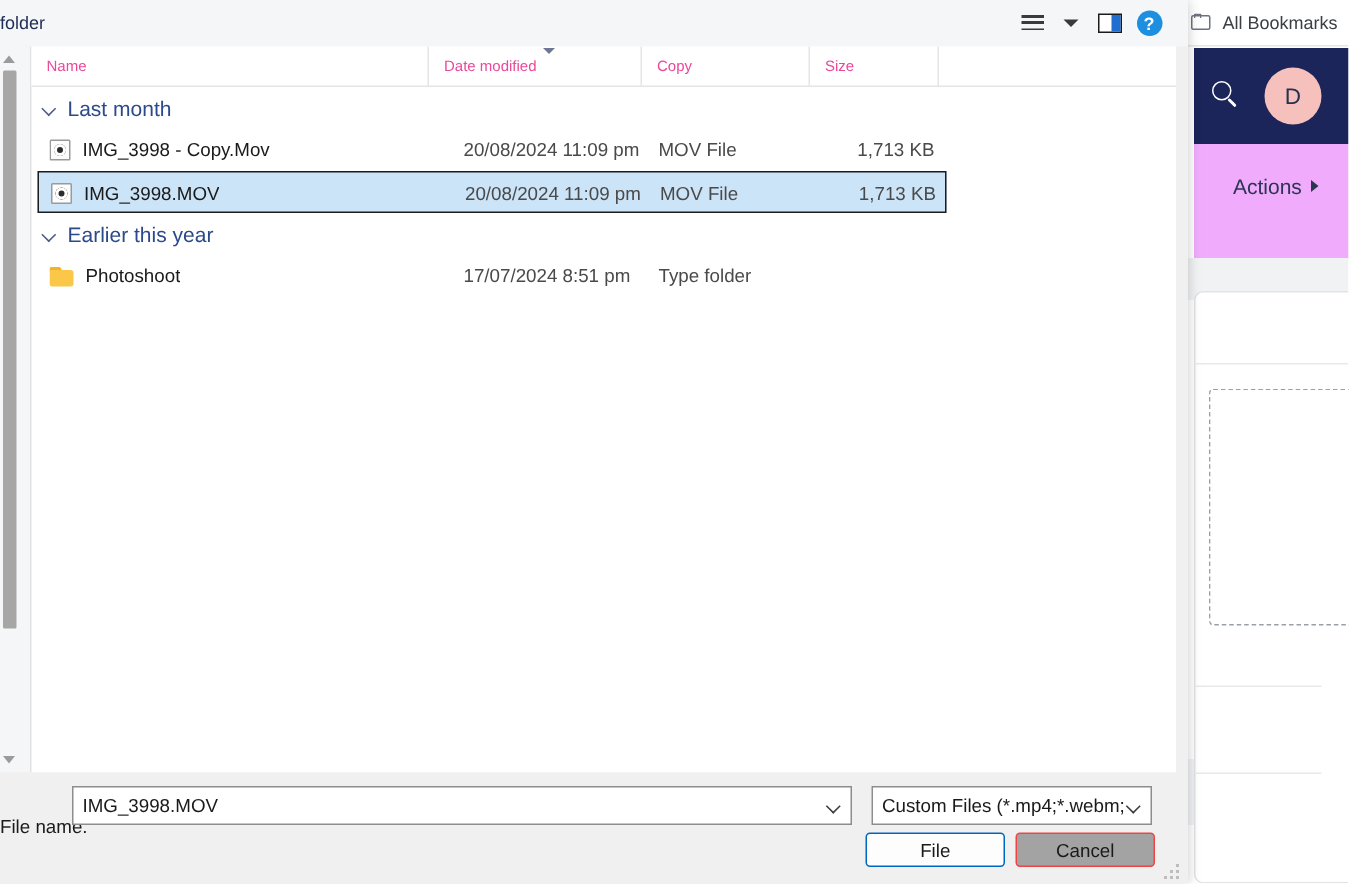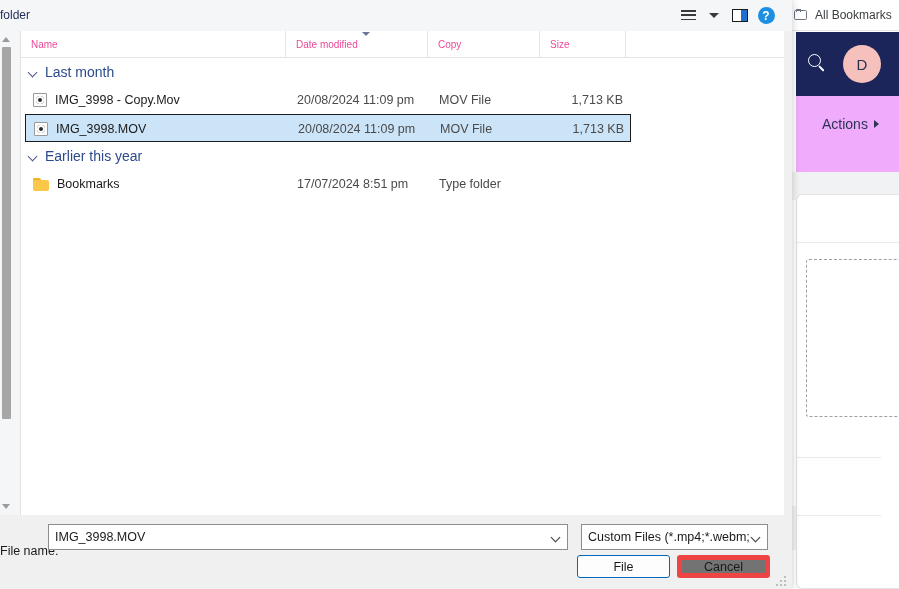--- a/index.html
+++ b/index.html
@@ -429,21 +429,21 @@
   .cell {
     position: absolute;
     top: 0;
     height: 28px;
     display: flex;
     align-items: center;
     white-space: nowrap;
     overflow: hidden;
   }
   .cell.name { left: 8px; }
-  .cell.date { left: 272px; color: #4a4a4a; }
+  .cell.date { left: 284px; color: #4a4a4a; }
   .cell.type { left: 414px; color: #4a4a4a; }
   .cell.size { left: 510px; width: 92px; justify-content: flex-end; padding-right: 4px; color: #4a4a4a; box-sizing: border-box; }
 
   .icon-mov {
     width: 14px; height: 14px;
     margin-right: 8px;
     background: #fdfdfd;
     border: 1px solid #9a9a9a;
     border-radius: 1px;
     position: relative;
@@ -555,22 +555,22 @@
     width: 6px; height: 6px;
     border-right: 1.3px solid #3a3a3a;
     border-bottom: 1.3px solid #3a3a3a;
     transform: rotate(45deg);
   }
 
   .btn {
     position: absolute;
     top: 555px;
     width: 93px; height: 23px;
-    background: #737373;
-    border: 5px solid #ef4444;
+    background: #a3a3a3;
+    border: 1px solid #ef4444;
     border-radius: 3px;
     box-sizing: border-box;
     font-size: 12.5px;
     color: #1a1a1a;
     display: flex;
     align-items: center;
     justify-content: center;
   }
   .btn.primary {
     left: 585px;
@@ -718,21 +718,21 @@
 
         <div class="group-head">
           <span class="grp-chev"></span>
           <span>Earlier this year</span>
         </div>
 
         <div class="file-row">
           <div class="row-inner">
             <span class="cell name">
               <span class="icon-folder"></span>
-              <span>Bookmarks</span>
+              <span>Photoshoot</span>
             </span>
             <span class="cell date">17/07/2024 8:51 pm</span>
             <span class="cell type">Type folder</span>
             <span class="cell size"></span>
           </div>
         </div>
 
       </div>
     </div>
 

